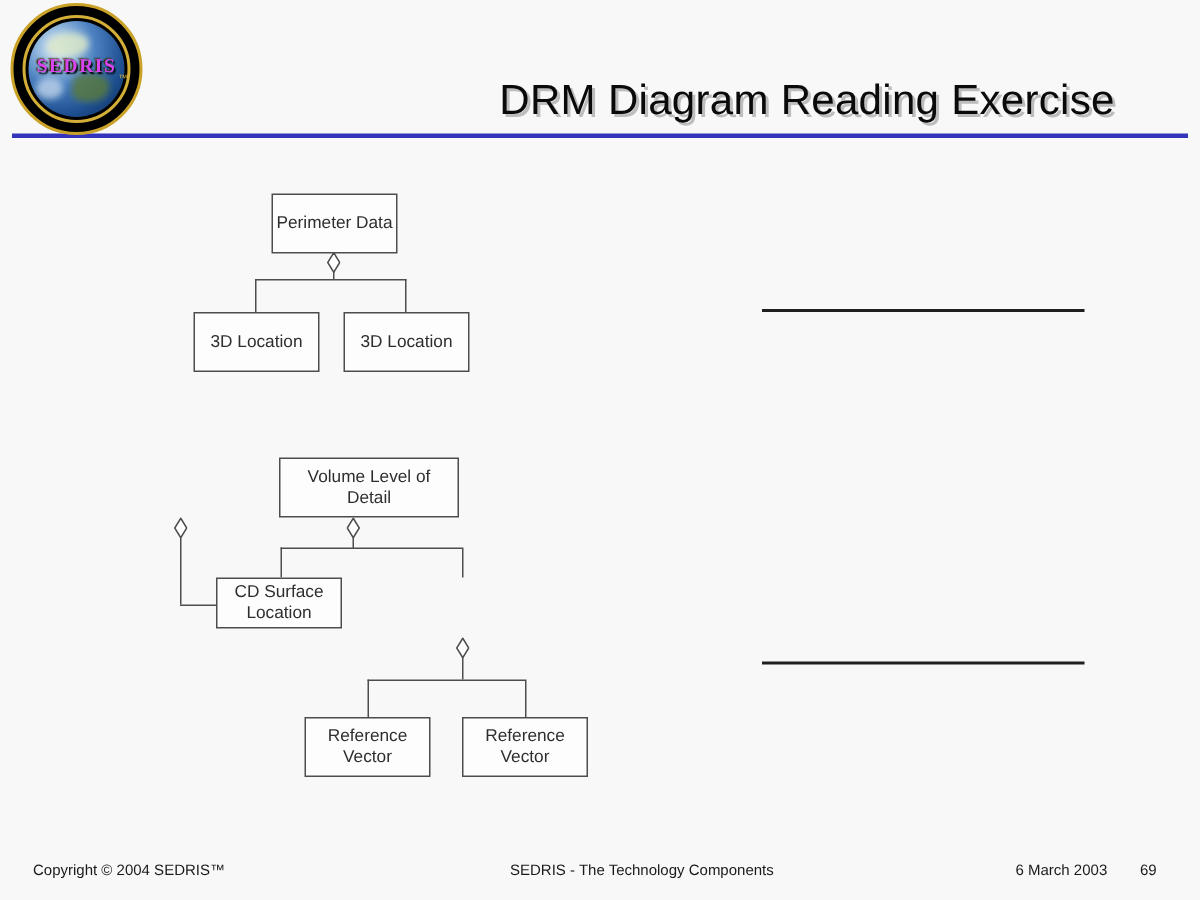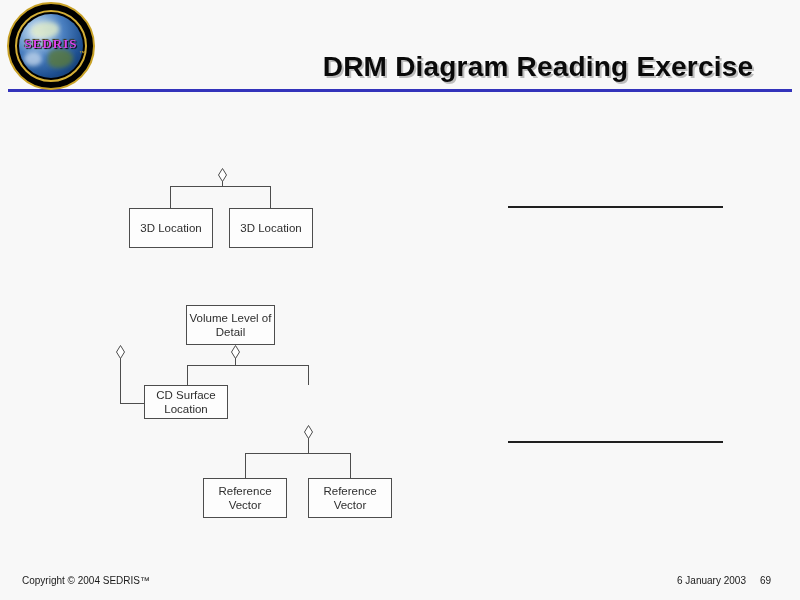--- a/index.html
+++ b/index.html
@@ -57,21 +57,21 @@
     text-shadow: 1px 1px 1px #000, -1px -1px 1px #3a2c00;
     z-index: 2;
   }
   .logo-tm {
     position: absolute; right: 8px; top: 46px;
     font-size: 6px; color: #d9b437; z-index: 2;
   }
   .title {
     position: absolute; left: 290px; top: 51px; width: 496px;
     text-align: center;
-    font-size: 28px; font-weight: bold; color: #0a0a0a;
+    font-size: 28px; font-weight: normal; color: #0a0a0a;
     letter-spacing: 0.2px;
     text-shadow: 2px 2px 0 #bdbdbd;
     white-space: nowrap;
   }
   .title-rule {
     position: absolute; left: 8px; top: 89px; width: 784px; height: 3px;
     background: #3333bb;
   }
 
   
@@ -112,35 +112,36 @@
       <div class="landmass-2"></div>
       <div class="landmass-3"></div>
     </div>
     <div class="logo-word">SEDRIS</div>
     <div class="logo-tm">™</div>
   </div>
 
   <h1 class="title">DRM Diagram Reading Exercise</h1>
   <div class="title-rule"></div>
 
+  <div class="node" style="left:181px; top:129px; width:84px; height:40px">Perimeter Data</div>
 
   <svg class="diamond" style="left:218px; top:168px" viewBox="0 0 9 14">
     <polygon points="4.5,0.5 8.5,7 4.5,13.5 0.5,7" fill="#ffffff" stroke="#4d4d4d" stroke-width="1"></polygon>
   </svg>
   <div class="line-v" style="left:222px; top:181px; height:5px"></div>
   <div class="line-h" style="left:170px; top:186px; width:101px"></div>
   <div class="line-v" style="left:170px; top:186px; height:22px"></div>
   <div class="line-v" style="left:270px; top:186px; height:22px"></div>
 
   <div class="node" style="left:129px; top:208px; width:84px; height:40px">3D Location</div>
   <div class="node" style="left:229px; top:208px; width:84px; height:40px">3D Location</div>
 
   <div class="answer-line" style="left:508px; top:206px"></div>
 
-  <div class="node" style="left:186px; top:305px; width:89px; height:40px">Volume Level of Detail</div>
+  <div class="node" style="left:186px; top:305px; width:120px; height:40px">Volume Level of Detail</div>
 
   <svg class="diamond" style="left:116px; top:345px" viewBox="0 0 9 14">
     <polygon points="4.5,0.5 8.5,7 4.5,13.5 0.5,7" fill="#ffffff" stroke="#4d4d4d" stroke-width="1"></polygon>
   </svg>
   <svg class="diamond" style="left:231px; top:345px" viewBox="0 0 9 14">
     <polygon points="4.5,0.5 8.5,7 4.5,13.5 0.5,7" fill="#ffffff" stroke="#4d4d4d" stroke-width="1"></polygon>
   </svg>
 
   <div class="line-v" style="left:120px; top:358px; height:45px"></div>
   <div class="line-h" style="left:120px; top:403px; width:25px"></div>
@@ -159,16 +160,17 @@
   <div class="line-h" style="left:245px; top:453px; width:105px"></div>
   <div class="line-v" style="left:245px; top:453px; height:25px"></div>
   <div class="line-v" style="left:350px; top:453px; height:25px"></div>
 
   <div class="node" style="left:203px; top:478px; width:84px; height:40px">Reference Vector</div>
   <div class="node" style="left:308px; top:478px; width:84px; height:40px">Reference Vector</div>
 
   <div class="answer-line" style="left:508px; top:441px"></div>
 
   <div class="footer-text" style="left:22px">Copyright © 2004 SEDRIS™</div>
-  <div class="footer-text" style="left:677px">6 January 2003</div>
+  <div class="footer-text" style="left:340px">SEDRIS - The Technology Components</div>
+  <div class="footer-text" style="left:677px">6 March 2003</div>
   <div class="footer-text" style="left:760px">69</div>
 
 </div>
 
 </body></html>

